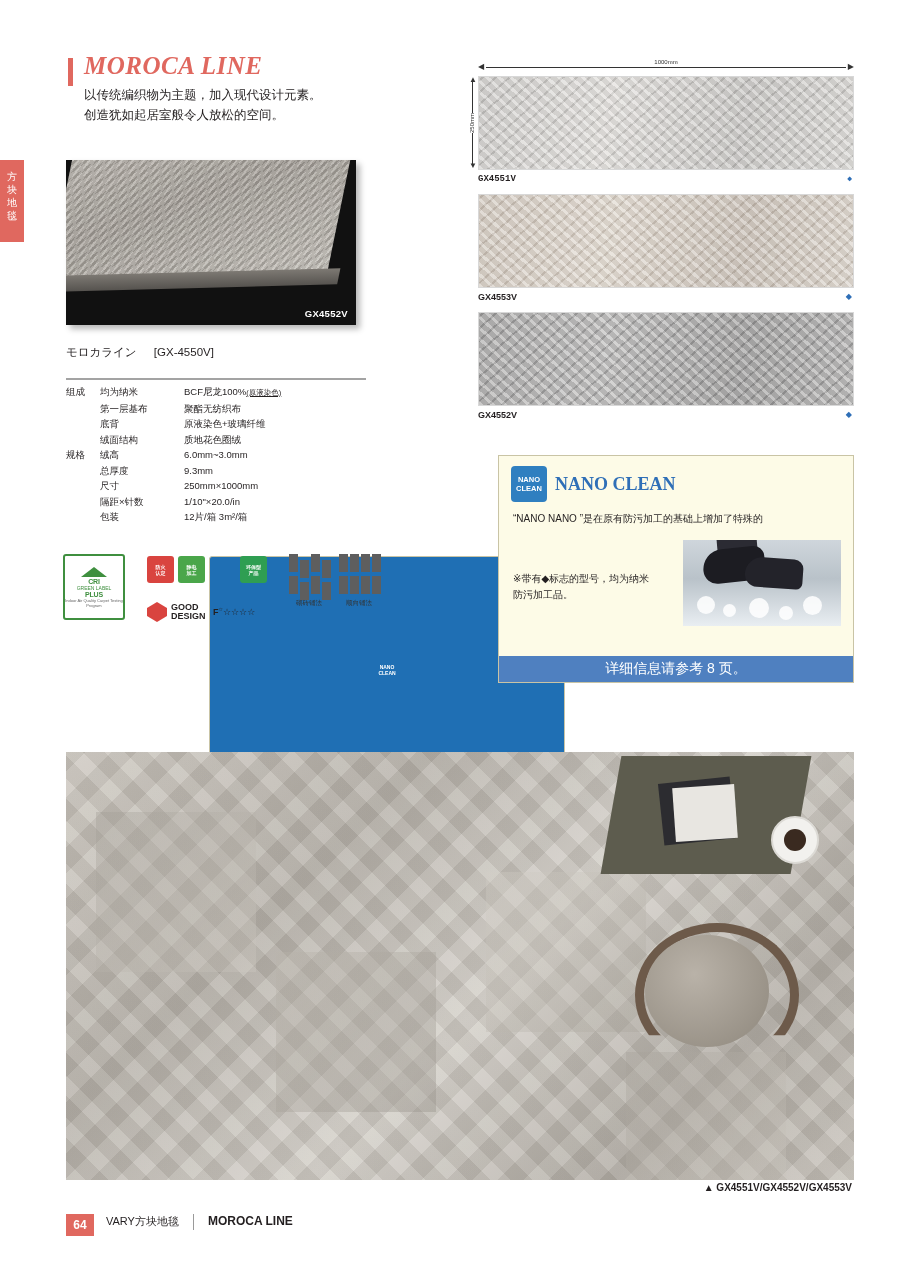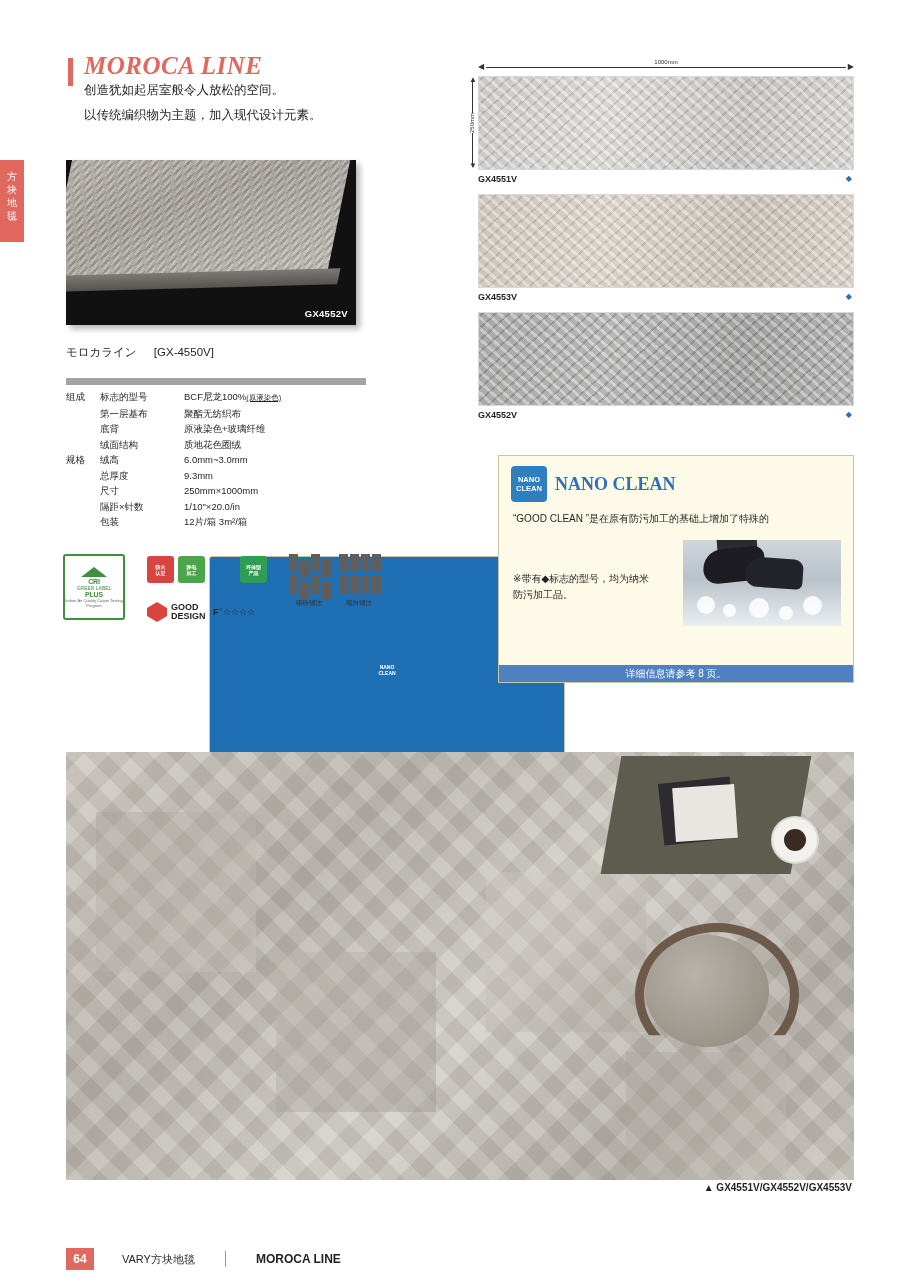--- a/index.html
+++ b/index.html
@@ -53,21 +53,21 @@
     letter-spacing:.3px;
   }
 
   
   .spec-title{
     position:absolute;left:66px;top:345px;font-size:11.5px;font-weight:normal;
   }
   .spec-title .code{margin-left:14px;}
   .spec-table{
     position:absolute;left:66px;top:378px;width:300px;font-size:9.5px;line-height:15.5px;
-    border-top:7px solid #a3a3a3;padding-top:4px;
+    border-top:2px solid #a3a3a3;padding-top:4px;
   }
   .spec-row{display:flex;}
   .spec-g{width:34px;flex:0 0 34px;}
   .spec-k{width:84px;flex:0 0 84px;}
   .spec-v{flex:1;}
   .spec-v .small{font-size:7.5px;text-decoration:underline;}
 
   
   .certs{position:absolute;left:63px;top:550px;width:320px;height:95px;}
   .cri{
@@ -189,22 +189,22 @@
   }
   .nano-photo .shoe2{
     position:absolute;left:62px;top:18px;width:58px;height:30px;background:#23232a;
     border-radius:22px 12px 8px 16px;transform:rotate(4deg);
   }
   .nano-photo .pant{
     position:absolute;left:34px;top:-8px;width:40px;height:24px;background:#2b2b33;transform:rotate(-5deg);
   }
   .nano-photo .bub{position:absolute;border-radius:50%;background:rgba(255,255,255,.85);}
   .nano-bar{
-    position:absolute;left:0;bottom:0;width:100%;height:17px;background:#4f80c0;
-    color:#fff;font-size:10px;display:flex;align-items:center;justify-content:center;
+    position:absolute;left:0;bottom:0;width:100%;height:26px;background:#4f80c0;
+    color:#fff;font-size:14px;display:flex;align-items:center;justify-content:center;
   }
 
   
   .scene{
     position:absolute;left:66px;top:752px;width:788px;height:428px;overflow:hidden;
     background:#bdb7ae;
   }
   .scene .base{
     position:absolute;inset:0;
     background:
@@ -242,21 +242,21 @@
   }
   .scene .arm{
     position:absolute;left:4px;top:6px;width:146px;height:126px;border-radius:50%;
     border:9px solid #6d5a4a;border-bottom-color:#7b6857;clip-path:inset(0 0 22% 0);
   }
   .scene-cap{
     position:absolute;right:2px;bottom:-18px;font-size:10px;font-weight:bold;
   }
 
   
-  .footer{position:absolute;left:66px;bottom:16px;display:flex;align-items:center;gap:16px;}
+  .footer{position:absolute;left:66px;bottom:50px;display:flex;}
   .pg{
     width:28px;height:22px;background:#e0685f;color:#fff;font-size:12px;font-weight:bold;
     display:flex;align-items:center;justify-content:center;
   }
   .f-lbl{margin-left:12px;font-size:11px;}
   .f-div{margin:0 14px;width:1px;height:16px;background:#9a9a9a;}
   .f-brand{font-size:12px;font-weight:bold;}
 </style>
 </head>
 <body>
@@ -266,39 +266,39 @@
   <div class="side-tab">
     <span>方</span>
     <span>块</span>
     <span>地</span>
     <span>毯</span>
   </div>
 
   <div class="title-wrap">
     <div class="title-bar"></div>
     <h1 class="brand-title">MOROCA LINE</h1>
+    <div class="brand-sub">以传统编织物为主题，加入现代设计元素。</div>
     <div class="brand-sub" style="margin-top:1px;">创造犹如起居室般令人放松的空间。</div>
-    <div class="brand-sub">以传统编织物为主题，加入现代设计元素。</div>
   </div>
 
   <div class="hero-photo">
     <div class="hero-carpet"></div>
     <div class="hero-edge"></div>
     <div class="hero-label">GX4552V</div>
   </div>
 
   <div class="spec-title">
     <span>モロカライン</span>
     <span class="code">[GX-4550V]</span>
   </div>
 
   <div class="spec-table">
     <div class="spec-row">
       <div class="spec-g">组成</div>
-      <div class="spec-k">标志的型号</div>
+      <div class="spec-k">均为纳米</div>
       <div class="spec-v"><span>BCF尼龙100%</span><span class="small">(原液染色)</span></div>
     </div>
     <div class="spec-row">
       <div class="spec-g"></div>
       <div class="spec-k">第一层基布</div>
       <div class="spec-v">聚酯无纺织布</div>
     </div>
     <div class="spec-row">
       <div class="spec-g"></div>
       <div class="spec-k">底背</div>
@@ -409,21 +409,21 @@
       <div class="lab">1000mm</div>
       <div class="ar-r">▶</div>
     </div>
     <div class="dim-left">
       <div class="ar-t">▲</div>
       <div class="line"></div>
       <div class="lab">250mm</div>
       <div class="ar-b">▼</div>
     </div>
 
-    <div style="margin-top:14px;">
+    <div style="margin-top:14px;font-family:Liberation Mono, monospace;">
       <div class="swatch tex1"></div>
       <div class="sw-cap">
         <span>GX4551V</span>
         <span class="dia">◆</span>
       </div>
     </div>
     <div>
       <div class="swatch tex2"></div>
       <div class="sw-cap">
         <span>GX4553V</span>
@@ -441,21 +441,21 @@
 
   <div class="nano">
     <div class="nano-head">
       <div class="nano-badge">
         <div>NANO</div>
         <div>CLEAN</div>
       </div>
       <div class="nano-title">NANO CLEAN</div>
     </div>
     <div class="nano-body">
-      <div>“GOOD CLEAN ”是在原有防污加工的基础上增加了特殊的</div>
+      <div>“NANO NANO ”是在原有防污加工的基础上增加了特殊的</div>
     </div>
     <div class="nano-note">
       <div>※带有◆标志的型号，均为纳米</div>
       <div>防污加工品。</div>
     </div>
     <div class="nano-photo">
       <div class="pant"></div>
       <div class="shoe"></div>
       <div class="shoe2"></div>
       <div class="bub" style="left:14px;top:56px;width:18px;height:18px;"></div>

